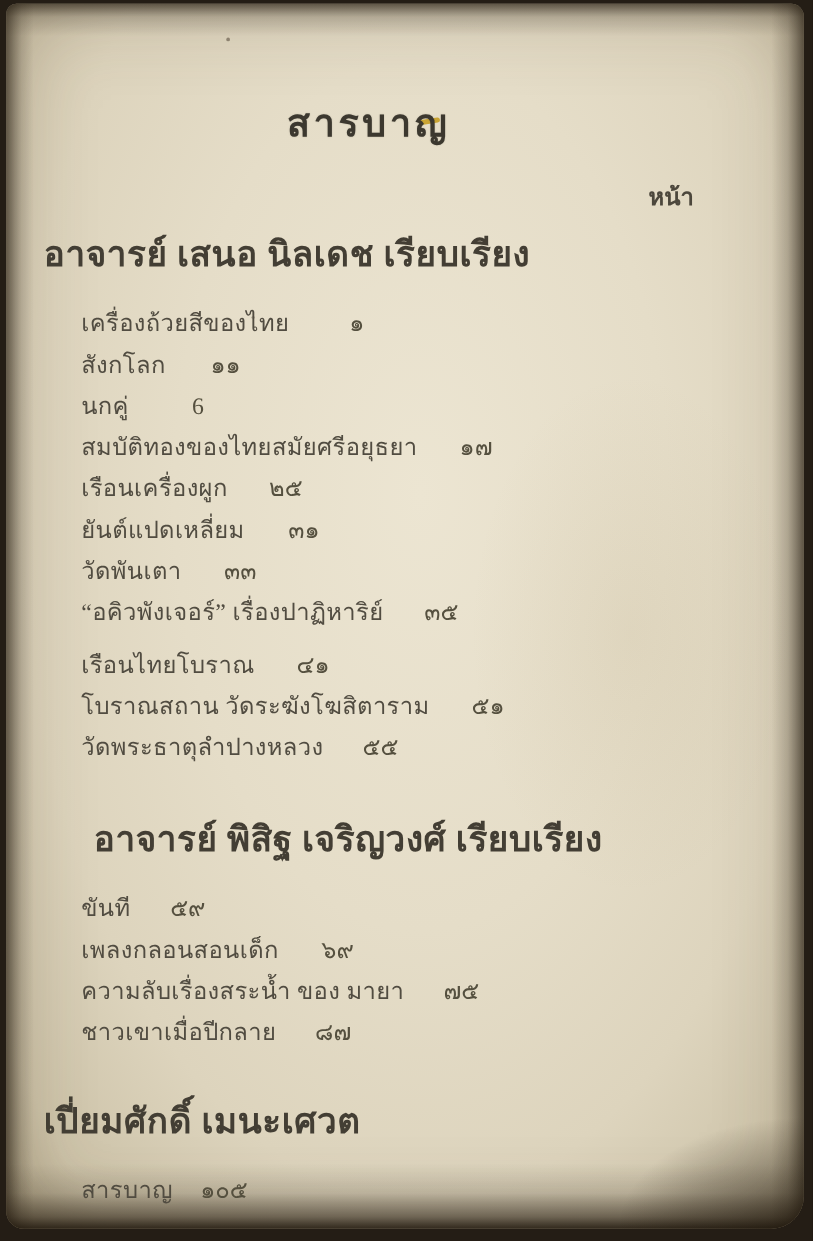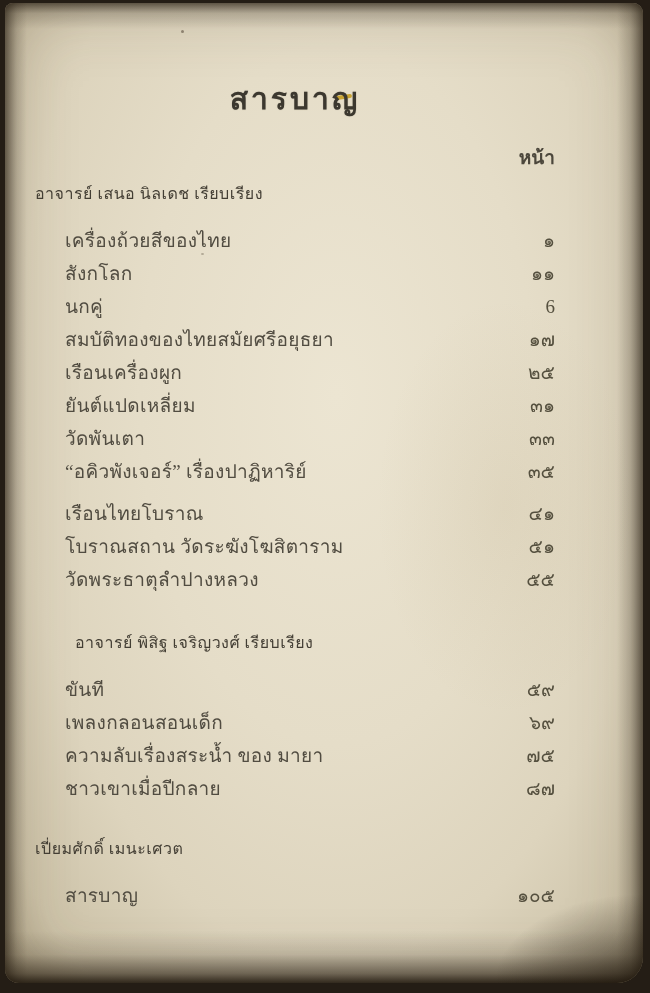--- a/index.html
+++ b/index.html
@@ -63,29 +63,29 @@
   }
   .page-col-label{
     margin-top:20px;
     text-align:right;
     font-size:19px;
     color:#4c473c;
     font-weight:bold;
   }
   .section-header{
     margin-top:9px;
-    font-size:16px;font-weight:normal;
+    font-size:28px;font-weight:bold;
     color:#433e34;
     letter-spacing:.5px;
   }
   .section-header.s2{margin-top:40px;margin-left:40px;}
   .section-header.s3{margin-top:37px;}
   .entries{margin-top:0;}
   .row{
-    display:flex;justify-content:space-between;align-items:baseline;
+    display:flex;justify-content:flex-start;align-items:baseline;
     margin-top:13px;
     font-size:19px;line-height:20px;
     padding-left:30px;
     color:#514c41;
   }
   .row.first{margin-top:25px;}
   .row.gap{margin-top:22px;}
   .entry-title{letter-spacing:.3px;}
   .entry-page{
     min-width:60px;text-align:right;

